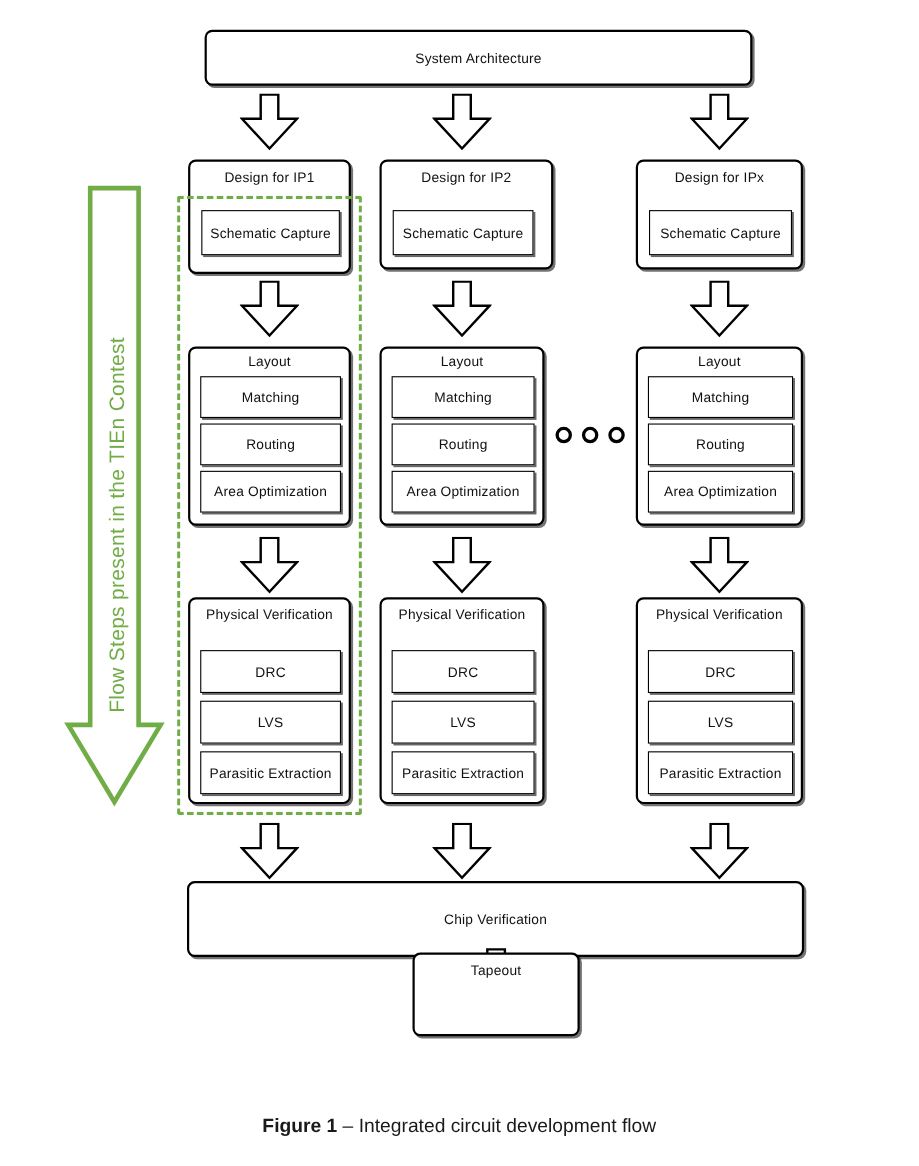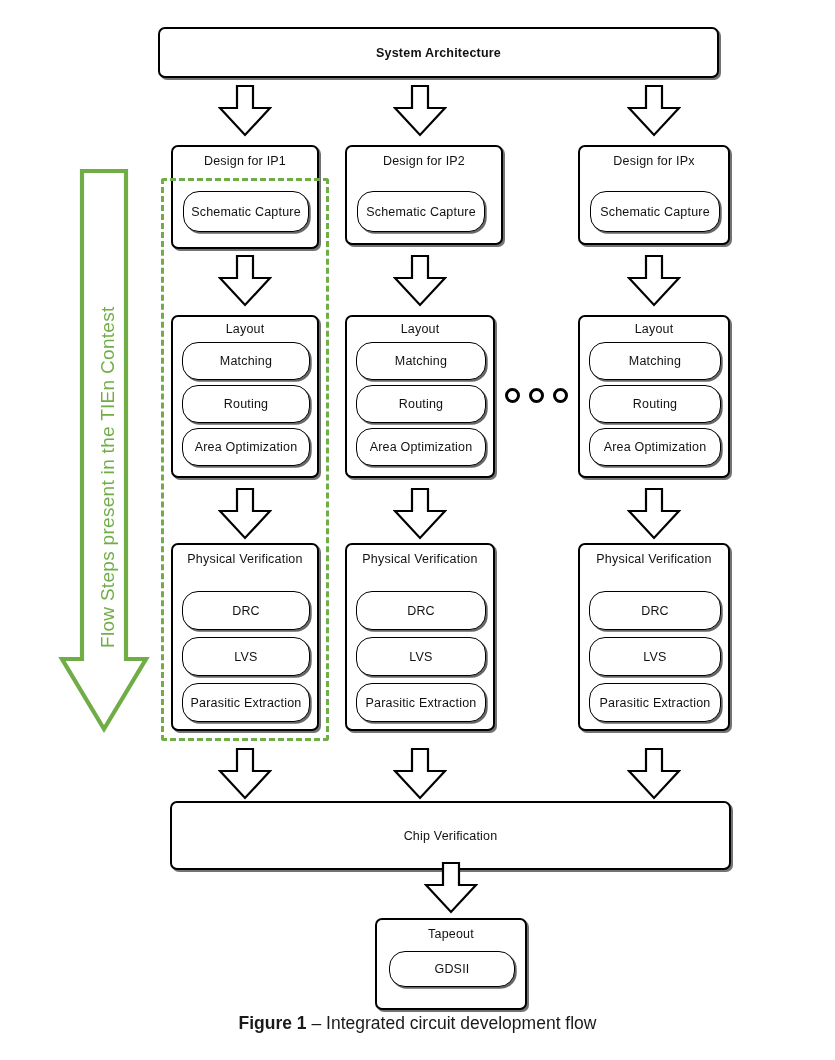--- a/index.html
+++ b/index.html
@@ -35,21 +35,21 @@
     text-align: center;
     font-size: 12.5px;
     line-height: 14px;
     letter-spacing: 0.2px;
     color: #111111;
   }
   .inner {
     position: absolute;
     box-sizing: border-box;
     border: 1.6px solid #000000;
-    border-radius: 16px;
+    border-radius: 0;
     background: #ffffff;
     box-shadow: 1.7px 1.7px 0 rgba(0,0,0,0.6);
     display: flex;
     align-items: center;
     justify-content: center;
     font-size: 12.5px;
     letter-spacing: 0.2px;
     color: #111111;
   }
   .wide-label {
@@ -119,21 +119,21 @@
     font-size: 17.5px;
     color: #1a1a1a;
   }
   .caption b { font-weight: bold; }
 </style>
 </head>
 <body>
 
 <div id="page">
 
-  <div class="box" style="left:158px; top:27px; width:561px; height:51px;font-weight:bold;">
+  <div class="box" style="left:186px; top:27px; width:498px; height:51px;">
     <div class="wide-label">System Architecture</div>
   </div>
 
   <div class="arrow" style="left:218px; top:85px; width:54px; height:52px;">
     <svg width="54" height="52" viewBox="0 0 54 52">
       <polygon points="19,1 35,1 35,23 52,23 27,50 2,23 19,23" fill="#ffffff" stroke="#000000" stroke-width="2.2" stroke-linejoin="miter"></polygon>
     </svg>
   </div>
   <div class="arrow" style="left:393px; top:85px; width:54px; height:52px;">
     <svg width="54" height="52" viewBox="0 0 54 52">
@@ -275,22 +275,21 @@
   <div class="box" style="left:170px; top:801px; width:561px; height:69px;">
     <div class="wide-label">Chip Verification</div>
   </div>
 
   <div class="arrow" style="left:424px; top:862px; width:54px; height:52px;">
     <svg width="54" height="52" viewBox="0 0 54 52">
       <polygon points="19,1 35,1 35,23 52,23 27,50 2,23 19,23" fill="#ffffff" stroke="#000000" stroke-width="2.2" stroke-linejoin="miter"></polygon>
     </svg>
   </div>
 
-  <div class="box" style="left:375px; top:918px; width:152px; height:92px;">
+  <div class="box" style="left:375px; top:866px; width:152px; height:76px;">
     <div class="box-title" style="top:7px;">Tapeout</div>
-    <div class="inner" style="left:12px; top:31px; width:126px; height:36px;">GDSII</div>
   </div>
 
   <div class="caption" style="top:1013px;">
     <b>Figure 1</b><span> – Integrated circuit development flow</span>
   </div>
 
 </div>
 
 </body></html>

